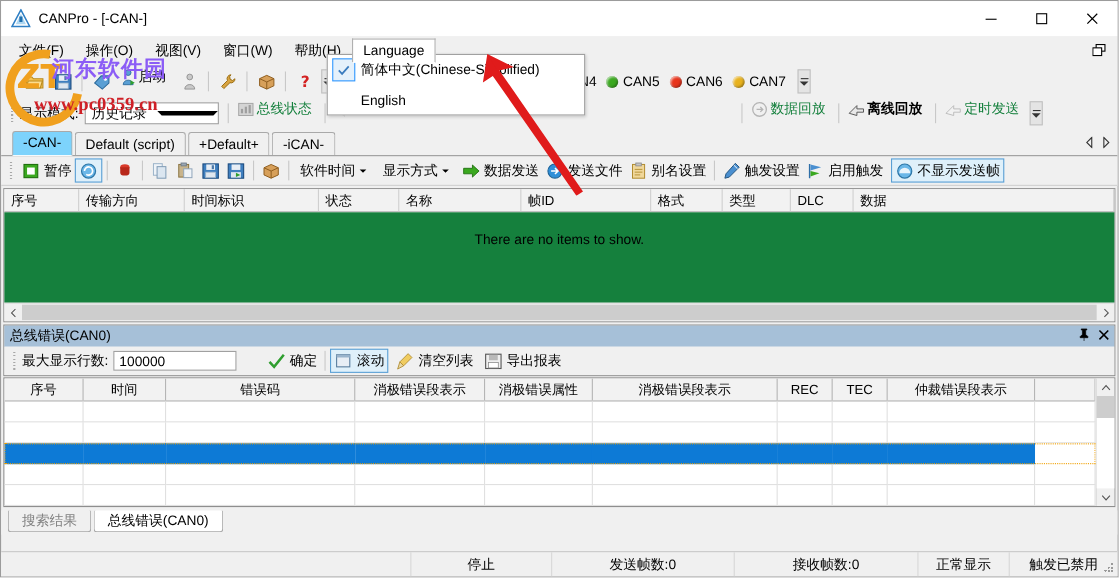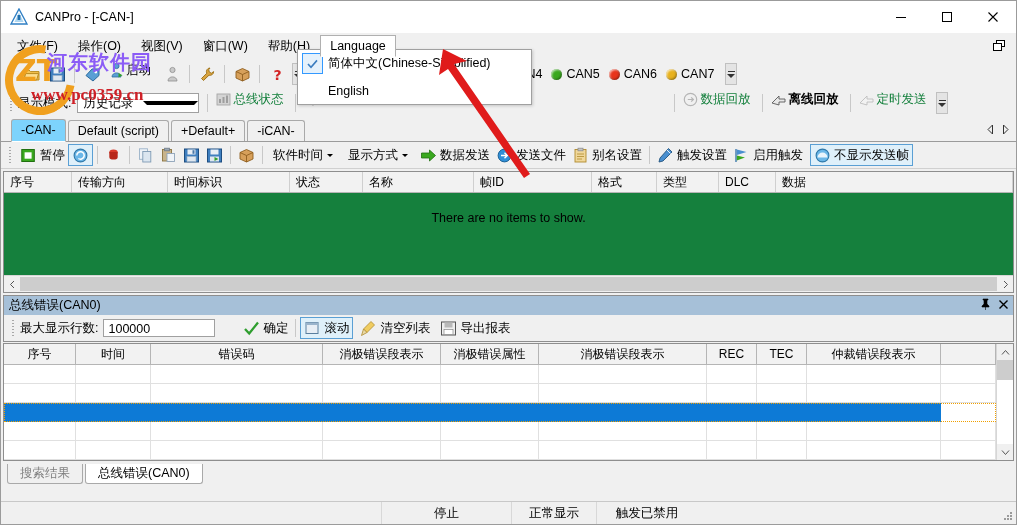--- a/index.html
+++ b/index.html
@@ -714,18 +714,20 @@
   </div>
 
   <div class="btabs">
     <div class="btab">搜索结果</div>
     <div class="btab active">总线错误(CAN0)</div>
   </div>
 
   <div class="status">
     <div style="width:380px;height:22px;border-right:1px solid #d8d8d8;"></div>
     <div class="st" style="width:130px">停止</div>
+    <div class="st" style="width:170px">发送帧数:0</div>
+    <div class="st" style="width:170px">接收帧数:0</div>
     <div class="st" style="width:85px">正常显示</div>
     <div class="st" style="width:100px;border-right:none">触发已禁用</div>
     <div class="grip-br"></div>
   </div>
 
 </div>
 
 </body></html>

